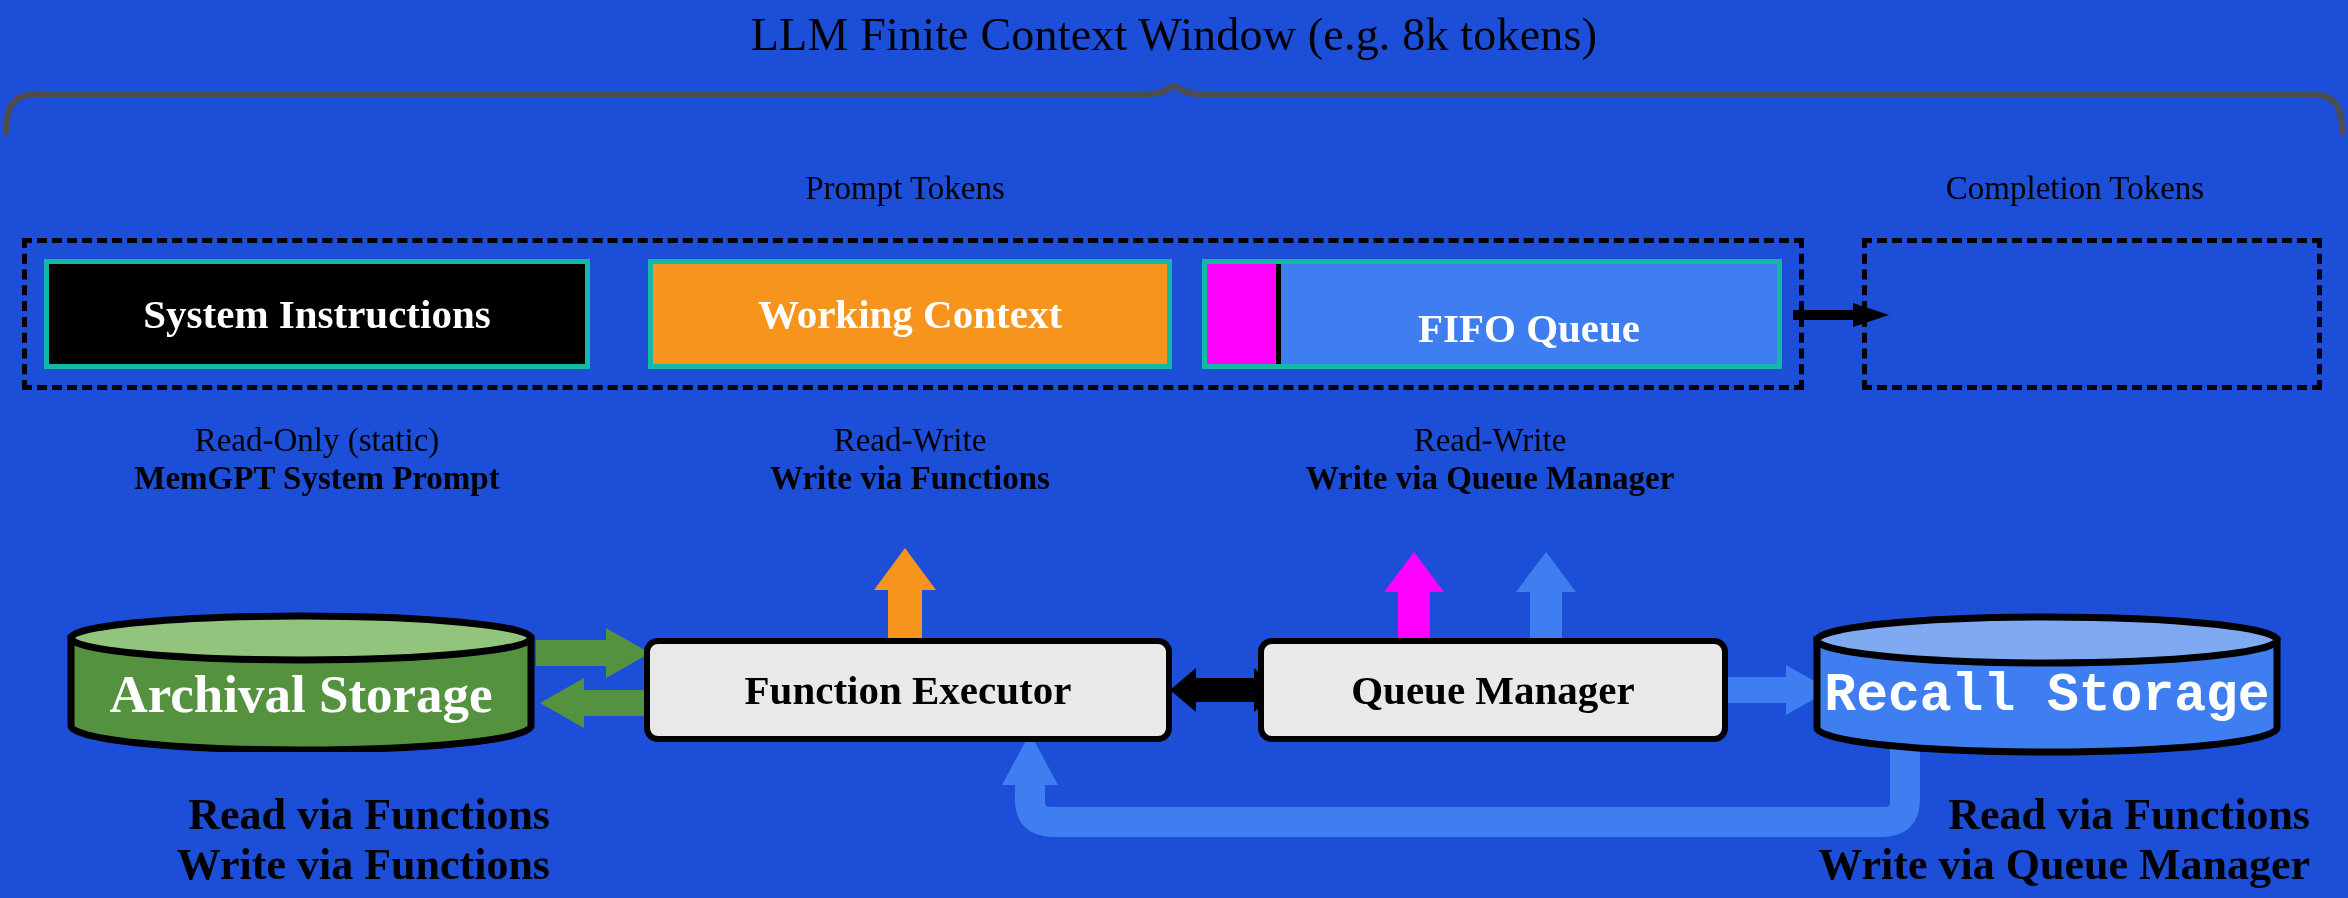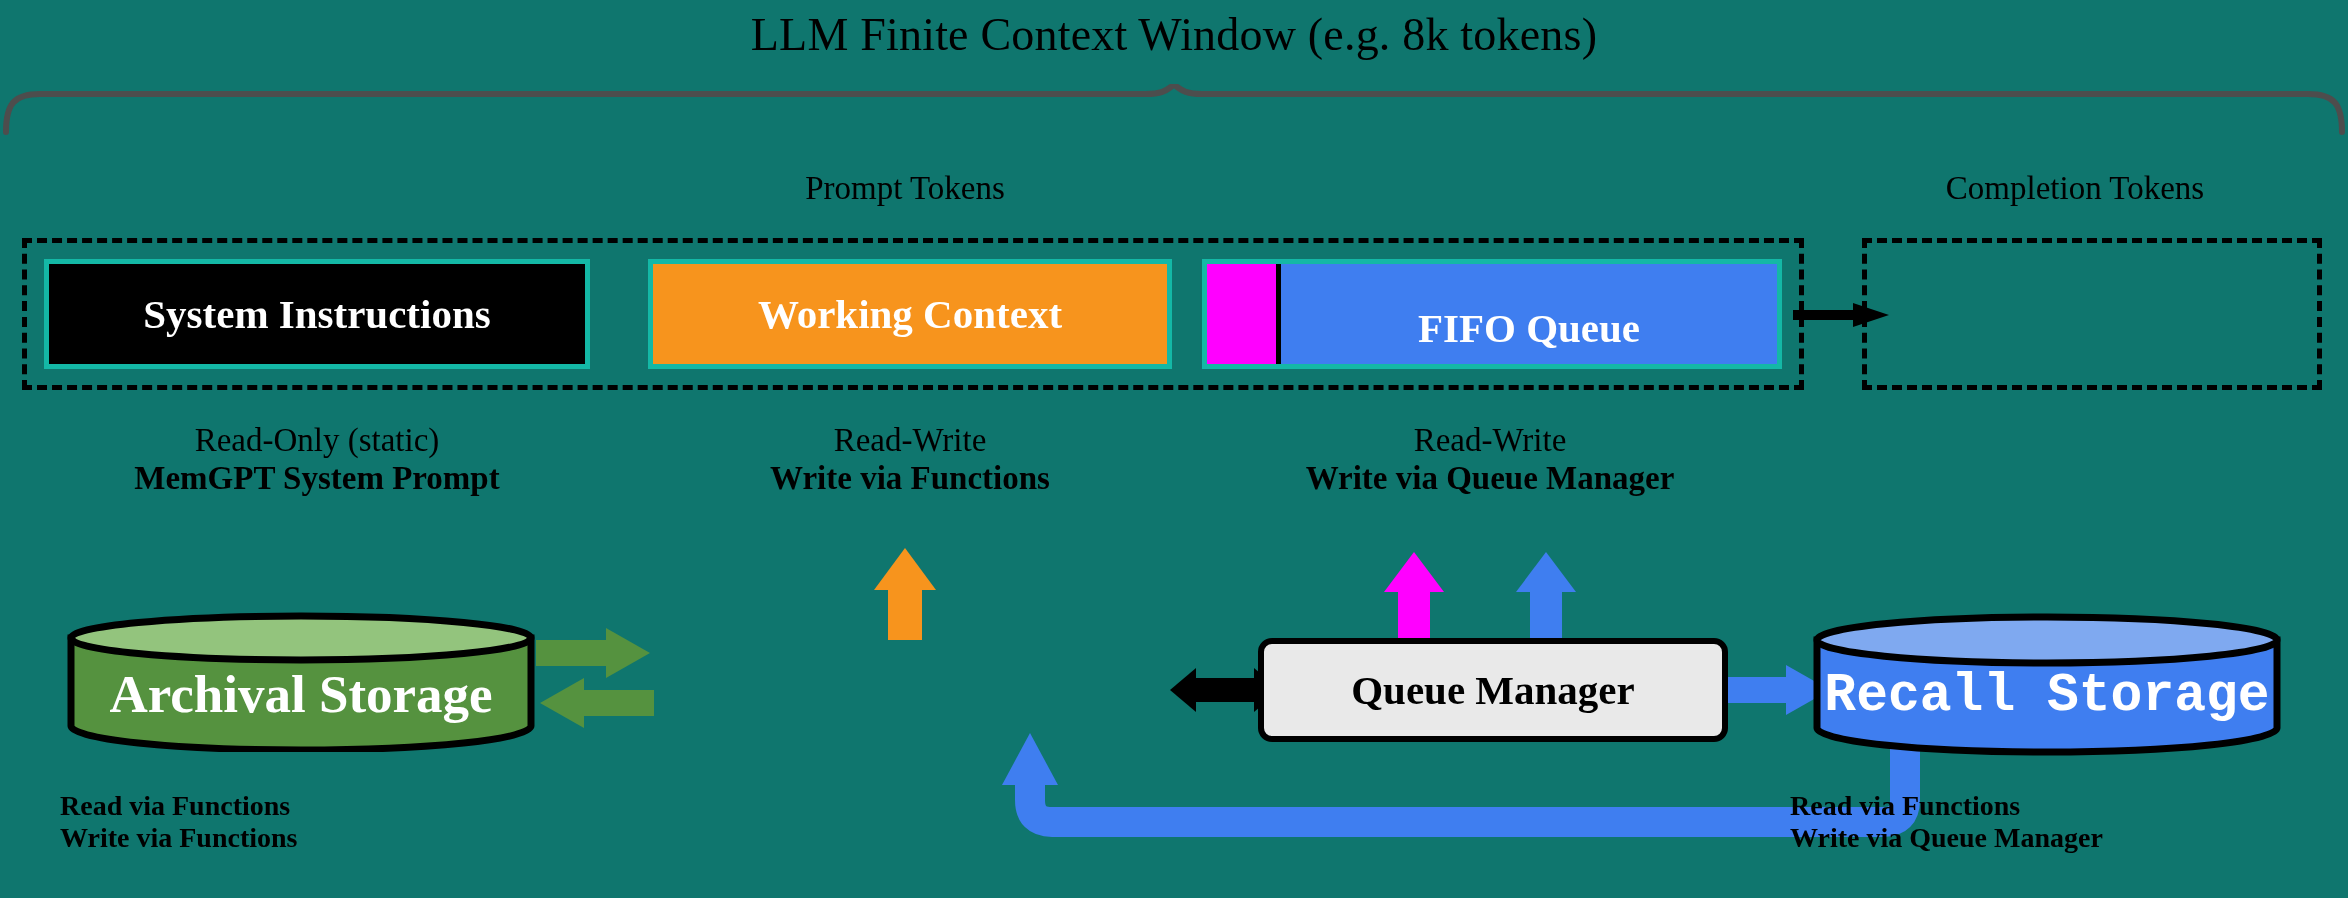--- a/index.html
+++ b/index.html
@@ -8,21 +8,21 @@
     background: #ffffff;
   }
   body {
     font-family: "Liberation Serif", "DejaVu Serif", serif;
     color: #000000;
   }
   #stage {
     position: relative;
     width: 2348px;
     height: 898px;
-    background: #0f766e;
+    background: #1d4ed8;
     overflow: hidden;
   }
   .abs { position: absolute; }
 
   
   #title {
     left: 0; top: 8px; width: 2348px;
     text-align: center;
     font-size: 46px;
     font-weight: 400;
@@ -121,23 +121,23 @@
     white-space: nowrap;
     height: 104px;
     top: 638px;
     color: #000000;
   }
   #box-funcexec { left: 644px;  width: 528px; }
   #box-queuemgr { left: 1258px; width: 470px; }
 
   
   .bcaption {
-    text-align: left;
-    white-space: nowrap;
-    font-size: 28px;
+    text-align: right;
+    white-space: nowrap;
+    font-size: 44px;
     font-weight: 700;
     line-height: 1.14;
   }
   #bcap-archival { left: 60px;  top: 790px; width: 490px; }
   #bcap-recall   { left: 1790px; top: 790px; width: 520px; }
 
   
   #overlay {
     left: 0; top: 0; width: 2348px; height: 898px;
     pointer-events: none;
@@ -249,20 +249,23 @@
   </div>
 
   <div class="abs" id="cyl-recall">
     <svg width="470" height="145" viewBox="0 0 470 145" style="position:absolute;left:0;top:0;">
       <path d="M5,28 L5,116 A230,24 0 0 0 465,116 L465,28 Z" fill="#3f7ef0" stroke="#000000" stroke-width="7"></path>
       <ellipse cx="235" cy="28" rx="230" ry="23" fill="#7fa9f0" stroke="#000000" stroke-width="7"></ellipse>
     </svg>
     <div class="cyl-label" style="top:54px;">Recall Storage</div>
   </div>
 
+  <div class="abs proc-box" id="box-funcexec">
+    <span>Function Executor</span>
+  </div>
 
   <div class="abs proc-box" id="box-queuemgr">
     <span>Queue Manager</span>
   </div>
 
   <div class="abs bcaption" id="bcap-archival">
     <div>Read via Functions</div>
     <div>Write via Functions</div>
   </div>
   <div class="abs bcaption" id="bcap-recall">

